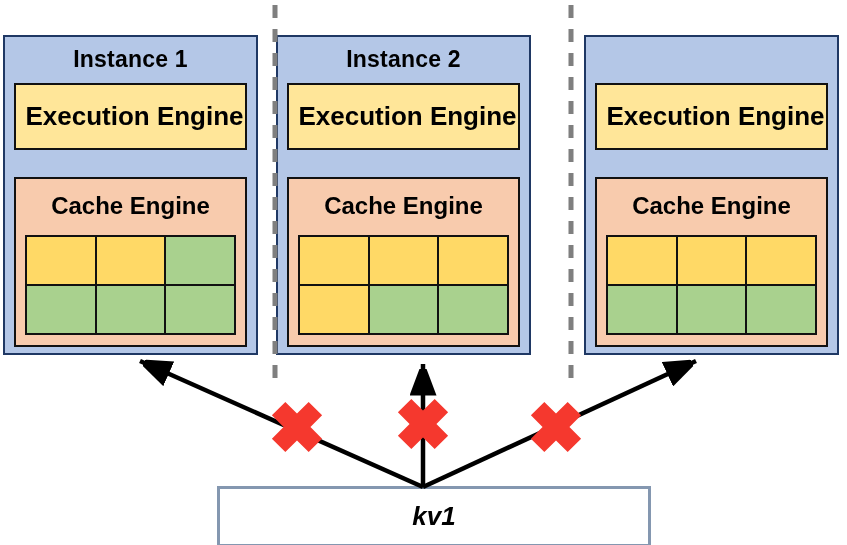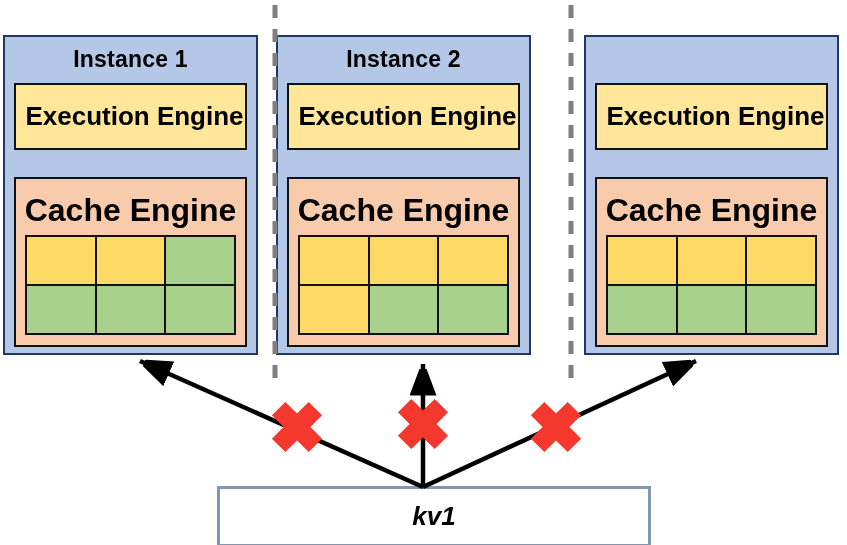--- a/index.html
+++ b/index.html
@@ -41,21 +41,21 @@
   .cache-box{
     position:absolute;
     left:9px;right:9px;
     top:140px;height:170px;
     box-sizing:border-box;
     background:#F8CBAD;
     border:2px solid #111111;
   }
   .cache-title{
     text-align:center;
-    font-size:32px;
+    font-size:24px;
     color:#000;
     padding-top:13px;
   }
   .cache-grid{
     position:absolute;
     left:9px;right:9px;
     top:56px;height:100px;
     box-sizing:border-box;
     display:grid;
     grid-template-columns:1fr 1fr 1fr;

